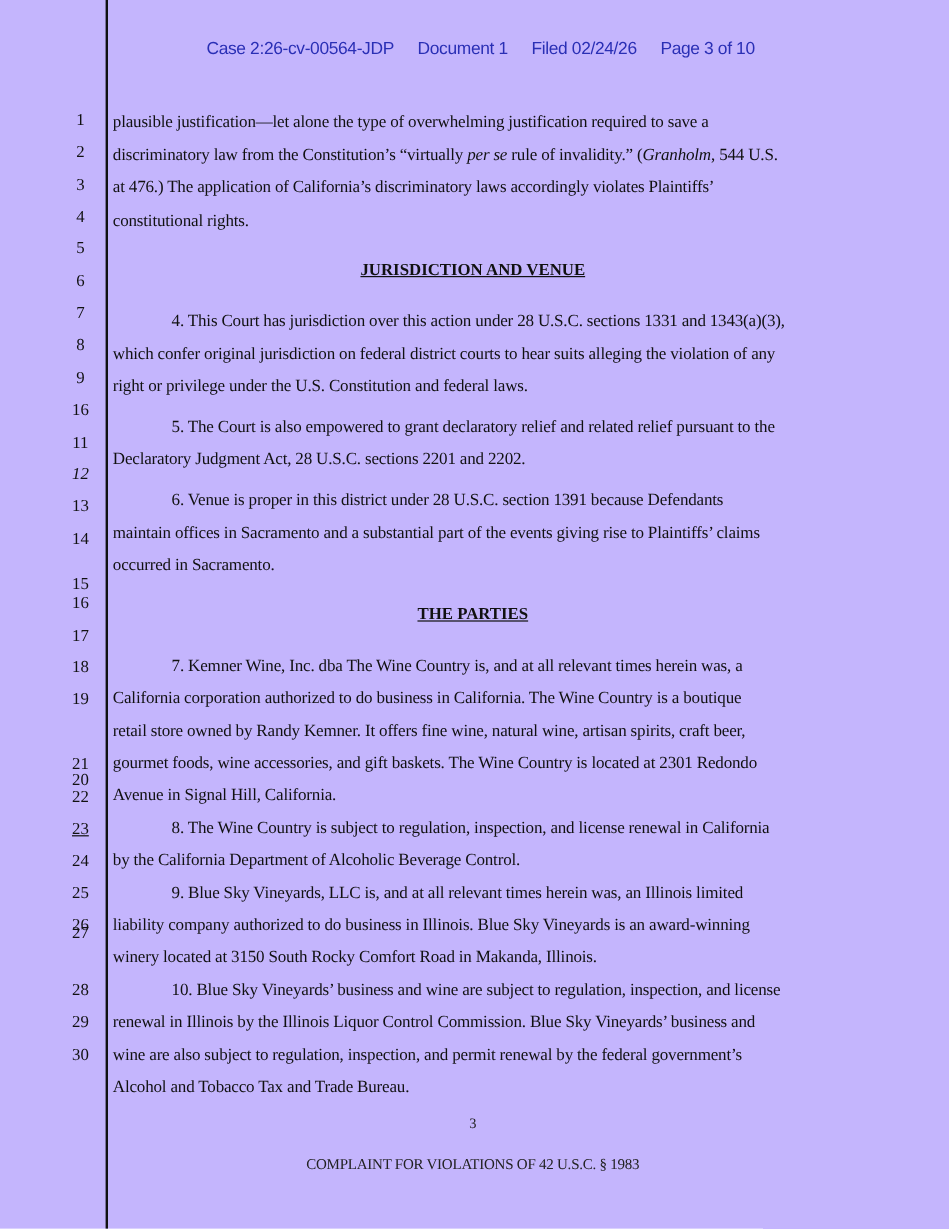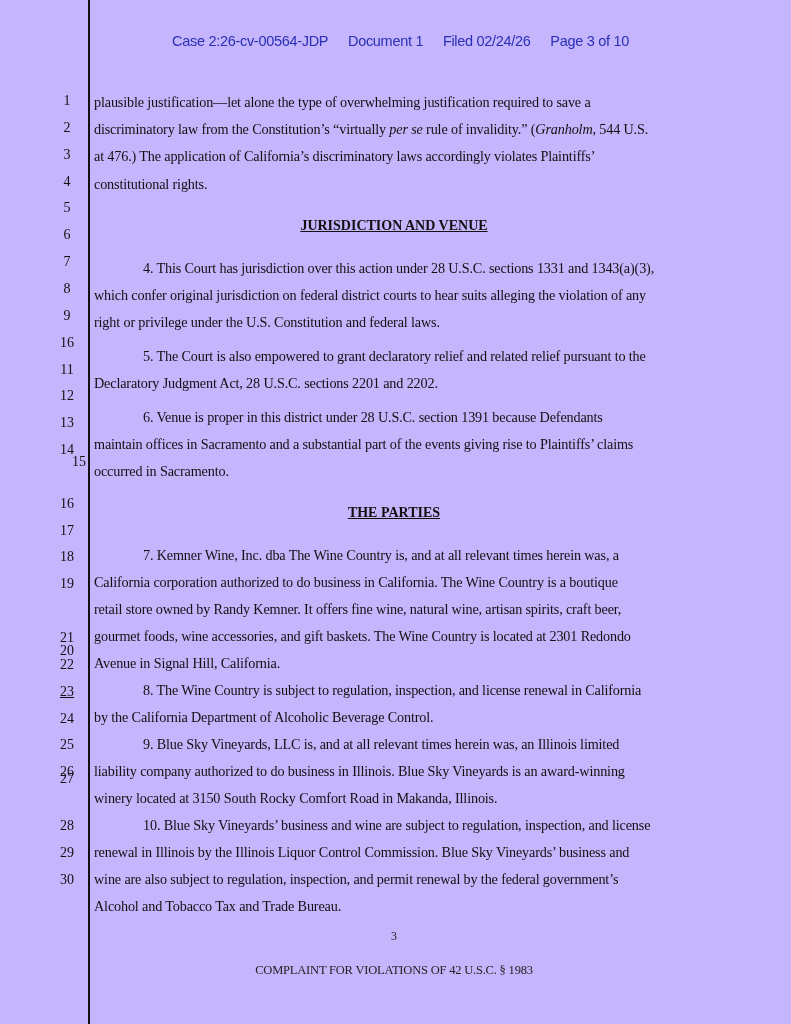--- a/index.html
+++ b/index.html
@@ -55,24 +55,24 @@
       <div class="ln" style="top: 119.85px;">2</div>
       <div class="ln" style="top: 146.7px;">3</div>
       <div class="ln" style="top: 173.55px;">4</div>
       <div class="ln" style="top: 200.4px;">5</div>
       <div class="ln" style="top: 227.25px;">6</div>
       <div class="ln" style="top: 254.1px;">7</div>
       <div class="ln" style="top: 280.95px;">8</div>
       <div class="ln" style="top: 307.8px;">9</div>
       <div class="ln" style="top: 334.65px;">16</div>
       <div class="ln" style="top: 361.5px;">11</div>
-      <div class="ln" style="top: 388.35px;">12</div>
+      <div class="ln" style="top: 388.35px; font-style: italic;">12</div>
       <div class="ln" style="top: 415.2px;">13</div>
       <div class="ln" style="top: 442.05px;">14</div>
-      <div class="ln" style="top: 454px; margin-left: 12px;">15</div>
+      <div class="ln" style="top: 480px;">15</div>
       <div class="ln" style="top: 495.75px;">16</div>
       <div class="ln" style="top: 522.6px;">17</div>
       <div class="ln" style="top: 549.45px;">18</div>
       <div class="ln" style="top: 576.3px;">19</div>
       <div class="ln" style="top: 603.15px; margin-top: 40px;">20</div>
       <div class="ln" style="top: 630px;">21</div>
       <div class="ln" style="top: 656.85px;">22</div>
       <div class="ln" style="top: 683.7px; text-decoration: underline;">23</div>
       <div class="ln" style="top: 710.55px;">24</div>
       <div class="ln" style="top: 737.4px;">25</div>

